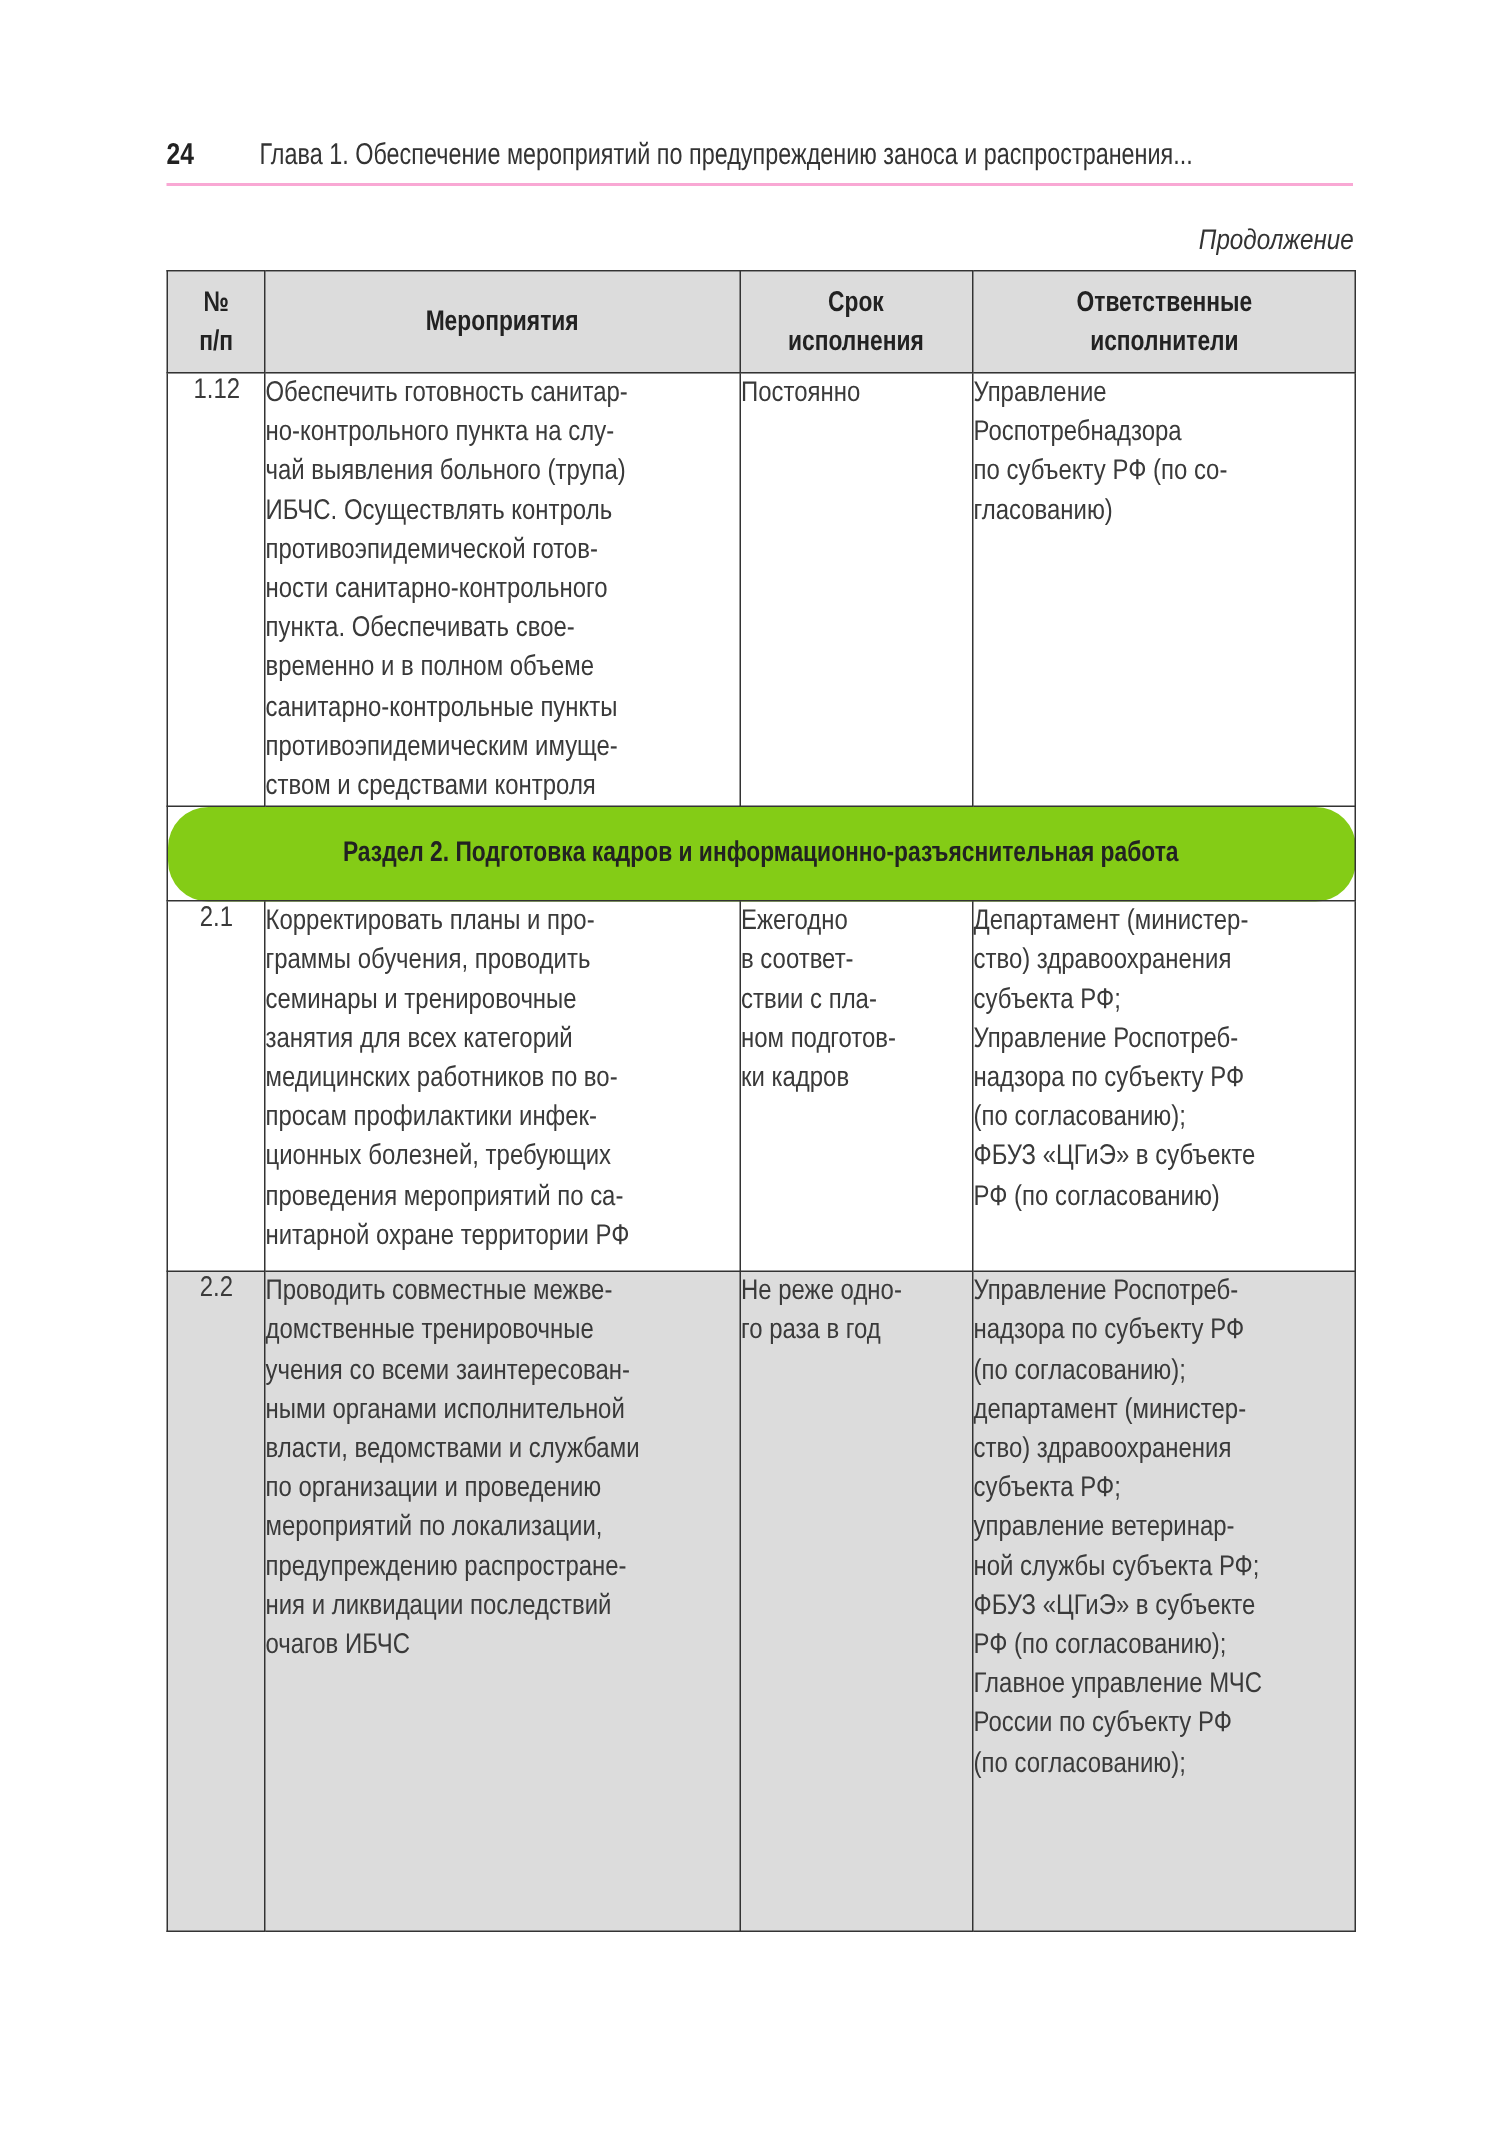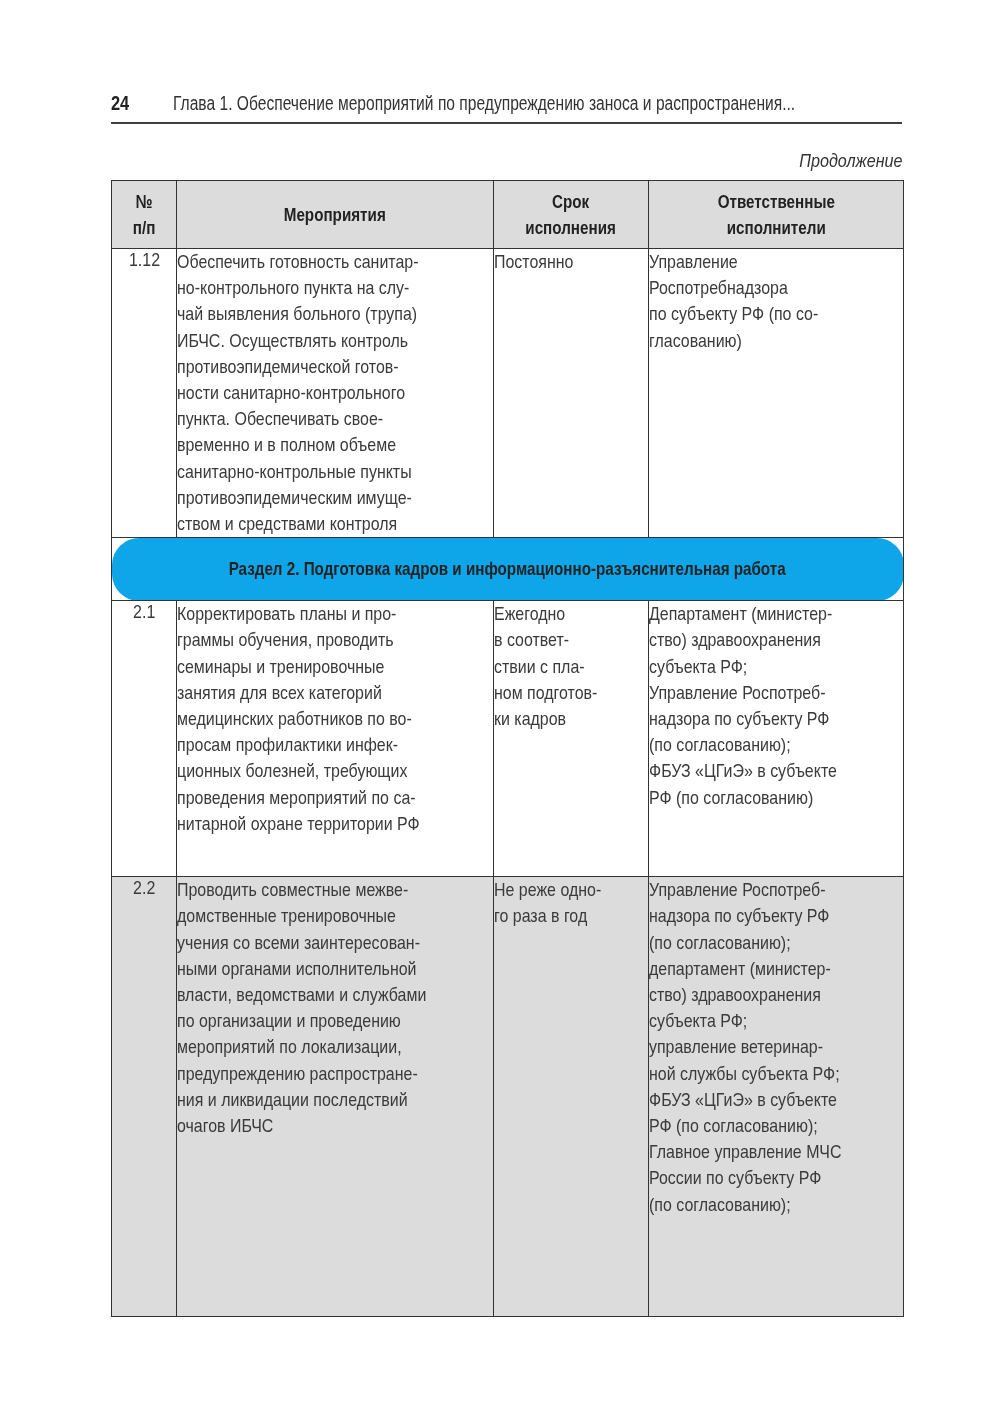--- a/index.html
+++ b/index.html
@@ -1,30 +1,30 @@
 <!DOCTYPE html>
 <html><head>
 <meta charset="utf-8">
 <style>
   html, body { margin:0; padding:0; background:#ffffff; }
   body { width:1000px; height:1420px; position:relative; font-family:"Liberation Sans", sans-serif; color:#2a2a2a; }
-  .running-head { position:absolute; left:111px; top:88px; width:791px; height:34px; border-bottom:2px solid #404040; }
+  .running-head { position:absolute; left:111px; top:88px; width:791px; height:34px; border-bottom:2px solid #f9a8d4; }
   .page-num { position:absolute; left:0; top:4px; font-weight:bold; font-size:20px; color:#222; transform:scaleX(0.82); transform-origin:left; }
   .chapter-title { position:absolute; left:62px; top:4px; font-size:20px; color:#333; white-space:nowrap; transform:scaleX(0.78); transform-origin:left; }
   .continuation { position:absolute; right:98px; top:150px; font-style:italic; font-size:19px; color:#333; transform:scaleX(0.85); transform-origin:right; }
   table.plan { position:absolute; left:111px; top:180px; width:792px; border-collapse:collapse; table-layout:fixed; }
   table.plan td, table.plan th { border:1.5px solid #333; vertical-align:top; padding:0; }
   table.plan th { background:#dcdcdc; font-weight:bold; font-size:19px; text-align:center; vertical-align:middle; height:67px; line-height:26px; color:#222; }
   .th-inner { display:inline-block; transform:scaleX(0.8); }
   .cell { font-size:19px; line-height:26.2px; color:#3a3a3a; padding:17px 10px 14px 14px; white-space:pre-line;margin-left:32px; }
   .cell .t { display:inline-block; transform:scaleX(0.84); transform-origin:left top; white-space:pre; width:120%; }
   .num { text-align:center; padding:17px 4px 0 4px; font-size:19px; color:#3a3a3a; }
   .num .t { display:inline-block; transform:scaleX(0.84); }
   tr.shaded td { background:#dcdcdc; }
-  tr.section td { background:#0ea5e9; height:62px; text-align:center; vertical-align:middle; font-weight:bold; font-size:19px; color:#222;border-radius:27px; }
+  tr.section td { background:#84cc16; height:62px; text-align:center; vertical-align:middle; font-weight:bold; font-size:19px; color:#222;border-radius:27px; }
   .section-inner { display:inline-block; transform:scaleX(0.8); white-space:nowrap; }
 </style>
 </head>
 <body>
 
 <div class="running-head">
   <span class="page-num">24</span>
   <span class="chapter-title">Глава 1. Обеспечение мероприятий по предупреждению заноса и распространения...</span>
 </div>
 
@@ -64,21 +64,21 @@
 ством и средствами контроля</span></td>
       <td class="cell"><span class="t">Постоянно</span></td>
       <td class="cell"><span class="t">Управление
 Роспотребнадзора
 по субъекту РФ (по со-
 гласованию)</span></td>
     </tr>
     <tr class="section">
       <td colspan="4"><span class="section-inner">Раздел 2. Подготовка кадров и информационно-разъяснительная работа</span></td>
     </tr>
-    <tr style="height:276px">
+    <tr style="height:247px">
       <td class="num"><span class="t">2.1</span></td>
       <td class="cell"><span class="t">Корректировать планы и про-
 граммы обучения, проводить
 семинары и тренировочные
 занятия для всех категорий
 медицинских работников по во-
 просам профилактики инфек-
 ционных болезней, требующих
 проведения мероприятий по са-
 нитарной охране территории РФ</span></td>

